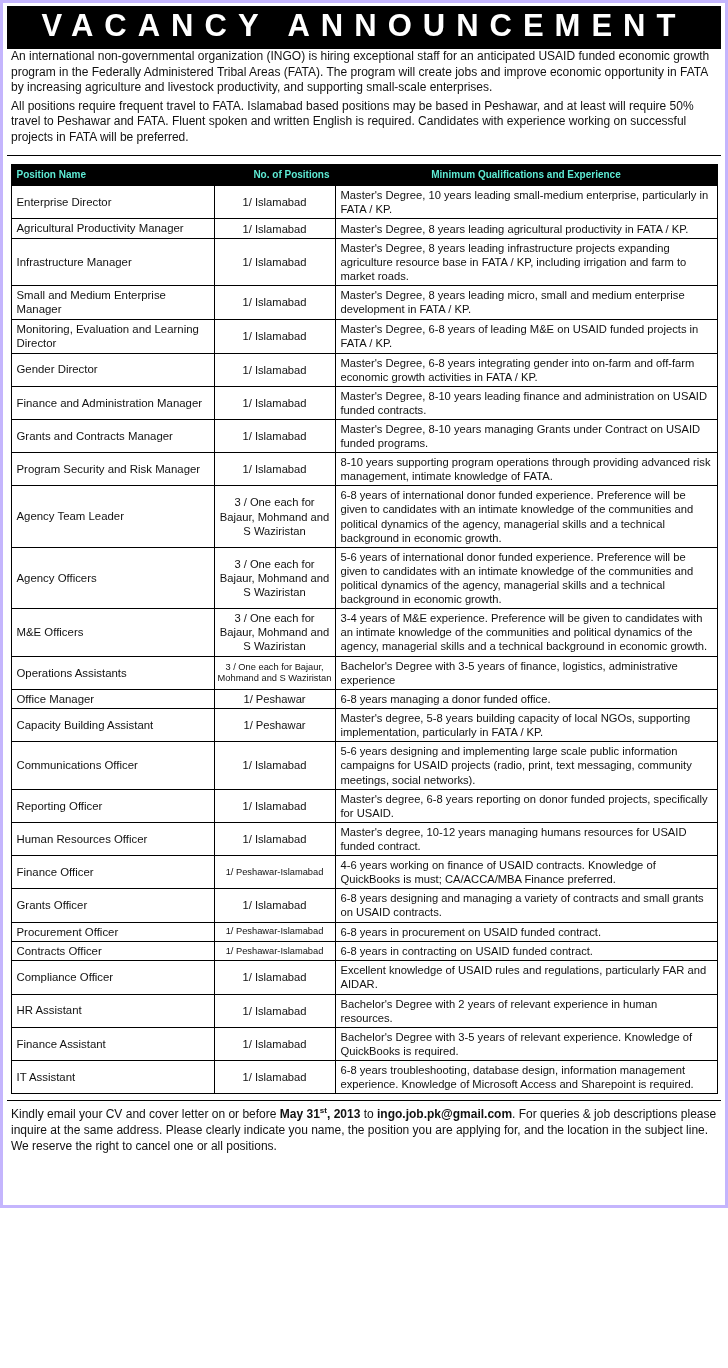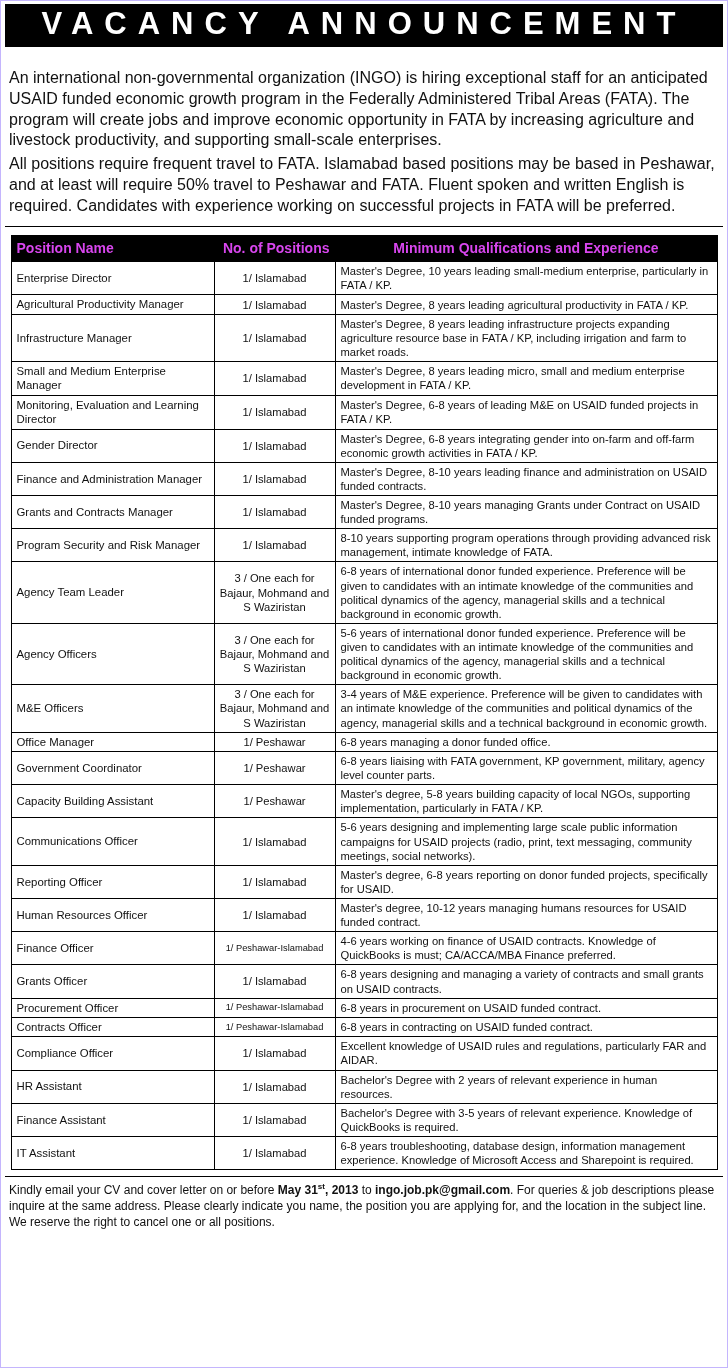--- a/index.html
+++ b/index.html
@@ -1,34 +1,34 @@
 <!DOCTYPE html>
 <html><head>
 <meta charset="utf-8">
 <style>
   html, body { margin: 0; padding: 0; background: #ffffff; }
   .page {
-    width: 728px; height: 1368px; box-sizing: border-box;
-    background: #ffffff; border: 1px solid #c4b5fd;
+    width: 728px; height: 1208px; box-sizing: border-box;
+    background: #ffffff; border: 3px solid #c4b5fd;
     padding: 3px 4px; margin: 0 auto; overflow: hidden;
     font-family: "Liberation Sans", sans-serif; color: #111;
   }
   .title-bar {
     background: #000; color: #fff; text-align: center;
     font-weight: bold; font-size: 31px; letter-spacing: 11px;
     padding: 2px 0 5px 0; white-space: nowrap; overflow: hidden;
   }
-  .intro { font-size: 16px; line-height: 1.3; padding: 21px 4px 6px 4px; border-bottom: 1px solid #000; }
+  .intro { font-size: 12px; line-height: 1.3; padding: 0 4px 6px 4px; border-bottom: 1px solid #000; }
   .intro p { margin: 0 0 3px 0; }
   table.vacancies {
     border-collapse: collapse; width: 707px; margin: 8px auto 6px auto;
     font-size: 11.2px; line-height: 1.26; table-layout: fixed;
   }
   table.vacancies th, table.vacancies td { border: 1px solid #000; padding: 2px 5px; vertical-align: middle; }
-  table.vacancies th { background: #000; color: #d946ef; font-size: 14px; padding: 4px 5px; }
+  table.vacancies th { background: #000; color: #5eead4; font-size: 10px; padding: 4px 5px; }
   th.h-pos  { text-align: left;   width: 192px; }
   th.h-cnt  { text-align: right; width: 110px; }
   th.h-qual { }
   td.pos { font-size: 11.4px; }
   td.cnt { text-align: center; }
   td.cnt.small { font-size: 9.3px; line-height: 1.2; padding: 1px 2px; }
   .footer { font-size: 12px; line-height: 1.32; padding: 5px 4px 4px 4px; border-top: 1px solid #000; margin-top: 2px; }
   .b { font-weight: bold; }
   sup { font-size: 8px; }
 </style>
@@ -107,28 +107,28 @@
           <td class="pos">Agency Officers</td>
           <td class="cnt">3 / One each for Bajaur, Mohmand and S Waziristan</td>
           <td class="qual">5-6 years of international donor funded experience. Preference will be given to candidates with an intimate knowledge of the communities and political dynamics of the agency, managerial skills and a technical background in economic growth.</td>
         </tr>
         <tr>
           <td class="pos">M&amp;E Officers</td>
           <td class="cnt">3 / One each for Bajaur, Mohmand and S Waziristan</td>
           <td class="qual">3-4 years of M&amp;E experience. Preference will be given to candidates with an intimate knowledge of the communities and political dynamics of the agency, managerial skills and a technical background in economic growth.</td>
         </tr>
         <tr>
+          <td class="pos">Operations Assistants</td>
+          <td class="cnt small">3 / One each for Bajaur, Mohmand and S Waziristan</td>
+          <td class="qual">Bachelor's Degree with 3-5 years of finance, logistics, administrative experience</td>
+        </tr>
+        <tr>
           <td class="pos">Office Manager</td>
           <td class="cnt">1/ Peshawar</td>
           <td class="qual">6-8 years managing a donor funded office.</td>
-        </tr>
-        <tr>
-          <td class="pos">Government Coordinator</td>
-          <td class="cnt">1/ Peshawar</td>
-          <td class="qual">6-8 years liaising with FATA government, KP government, military, agency level counter parts.</td>
         </tr>
         <tr>
           <td class="pos">Capacity Building Assistant</td>
           <td class="cnt">1/ Peshawar</td>
           <td class="qual">Master's degree, 5-8 years building capacity of local NGOs, supporting implementation, particularly in FATA / KP.</td>
         </tr>
         <tr>
           <td class="pos">Communications Officer</td>
           <td class="cnt">1/ Islamabad</td>
           <td class="qual">5-6 years designing and implementing large scale public information campaigns for USAID projects (radio, print, text messaging, community meetings, social networks).</td>

